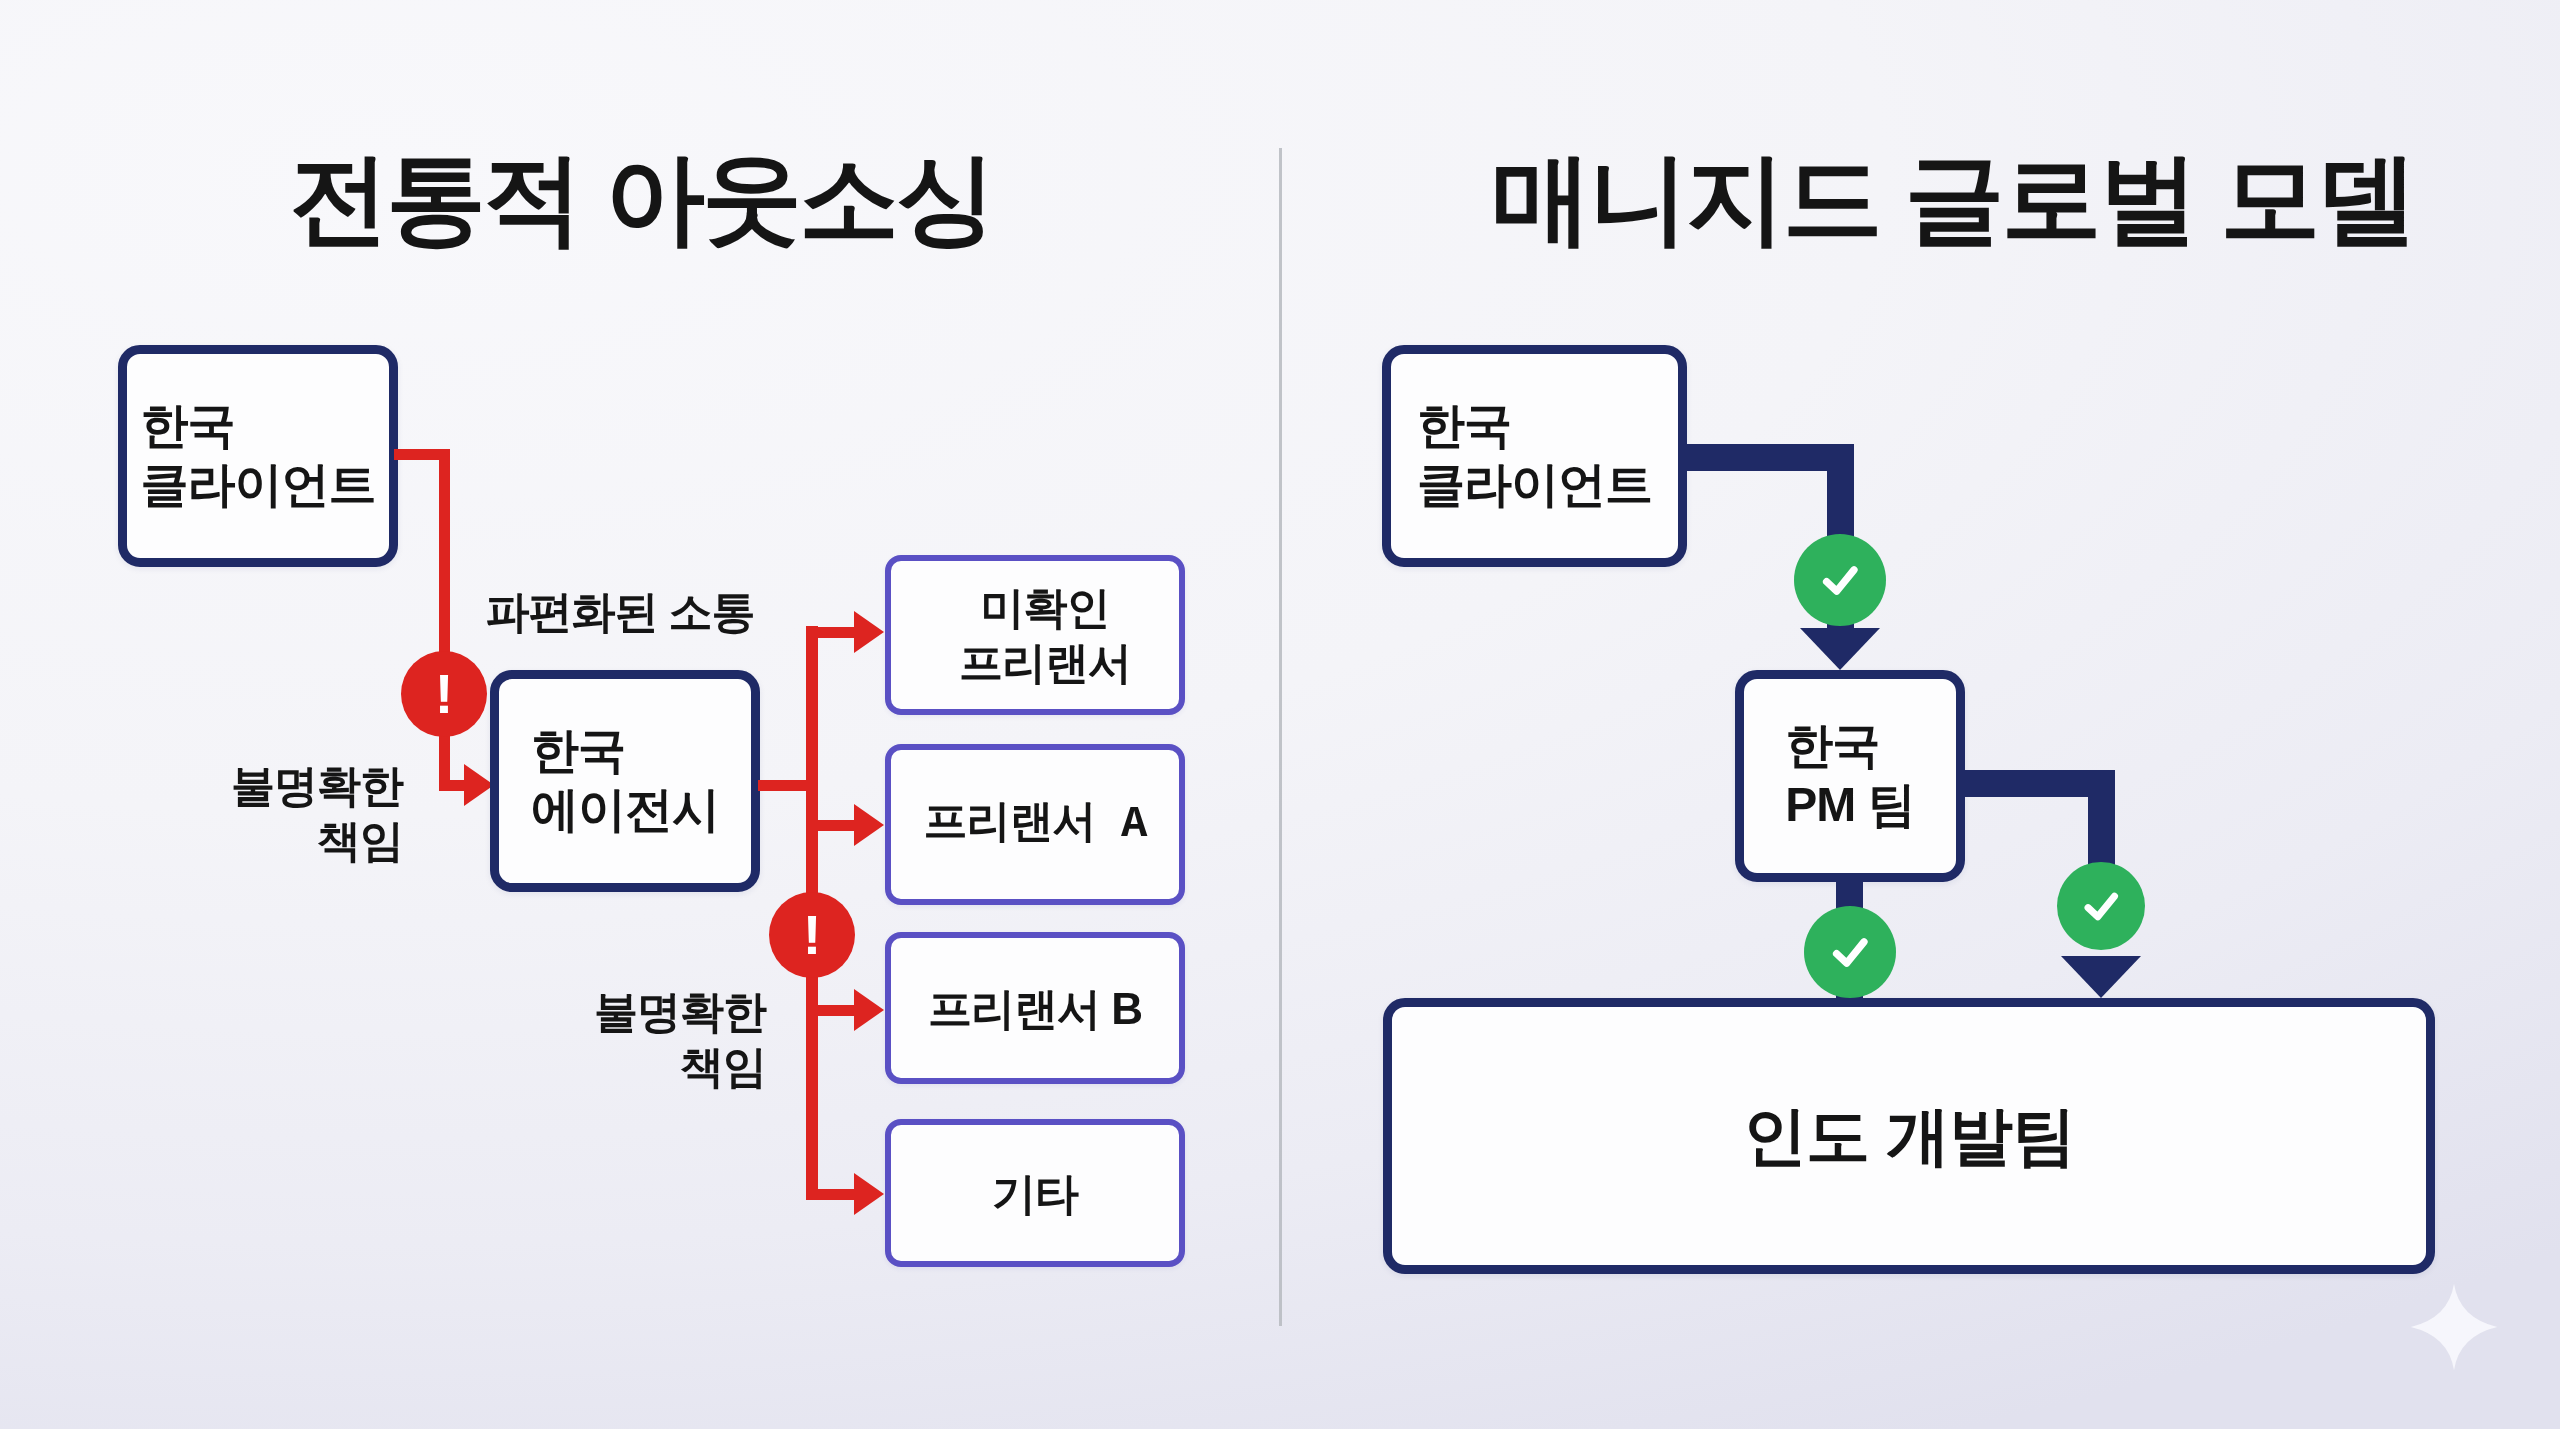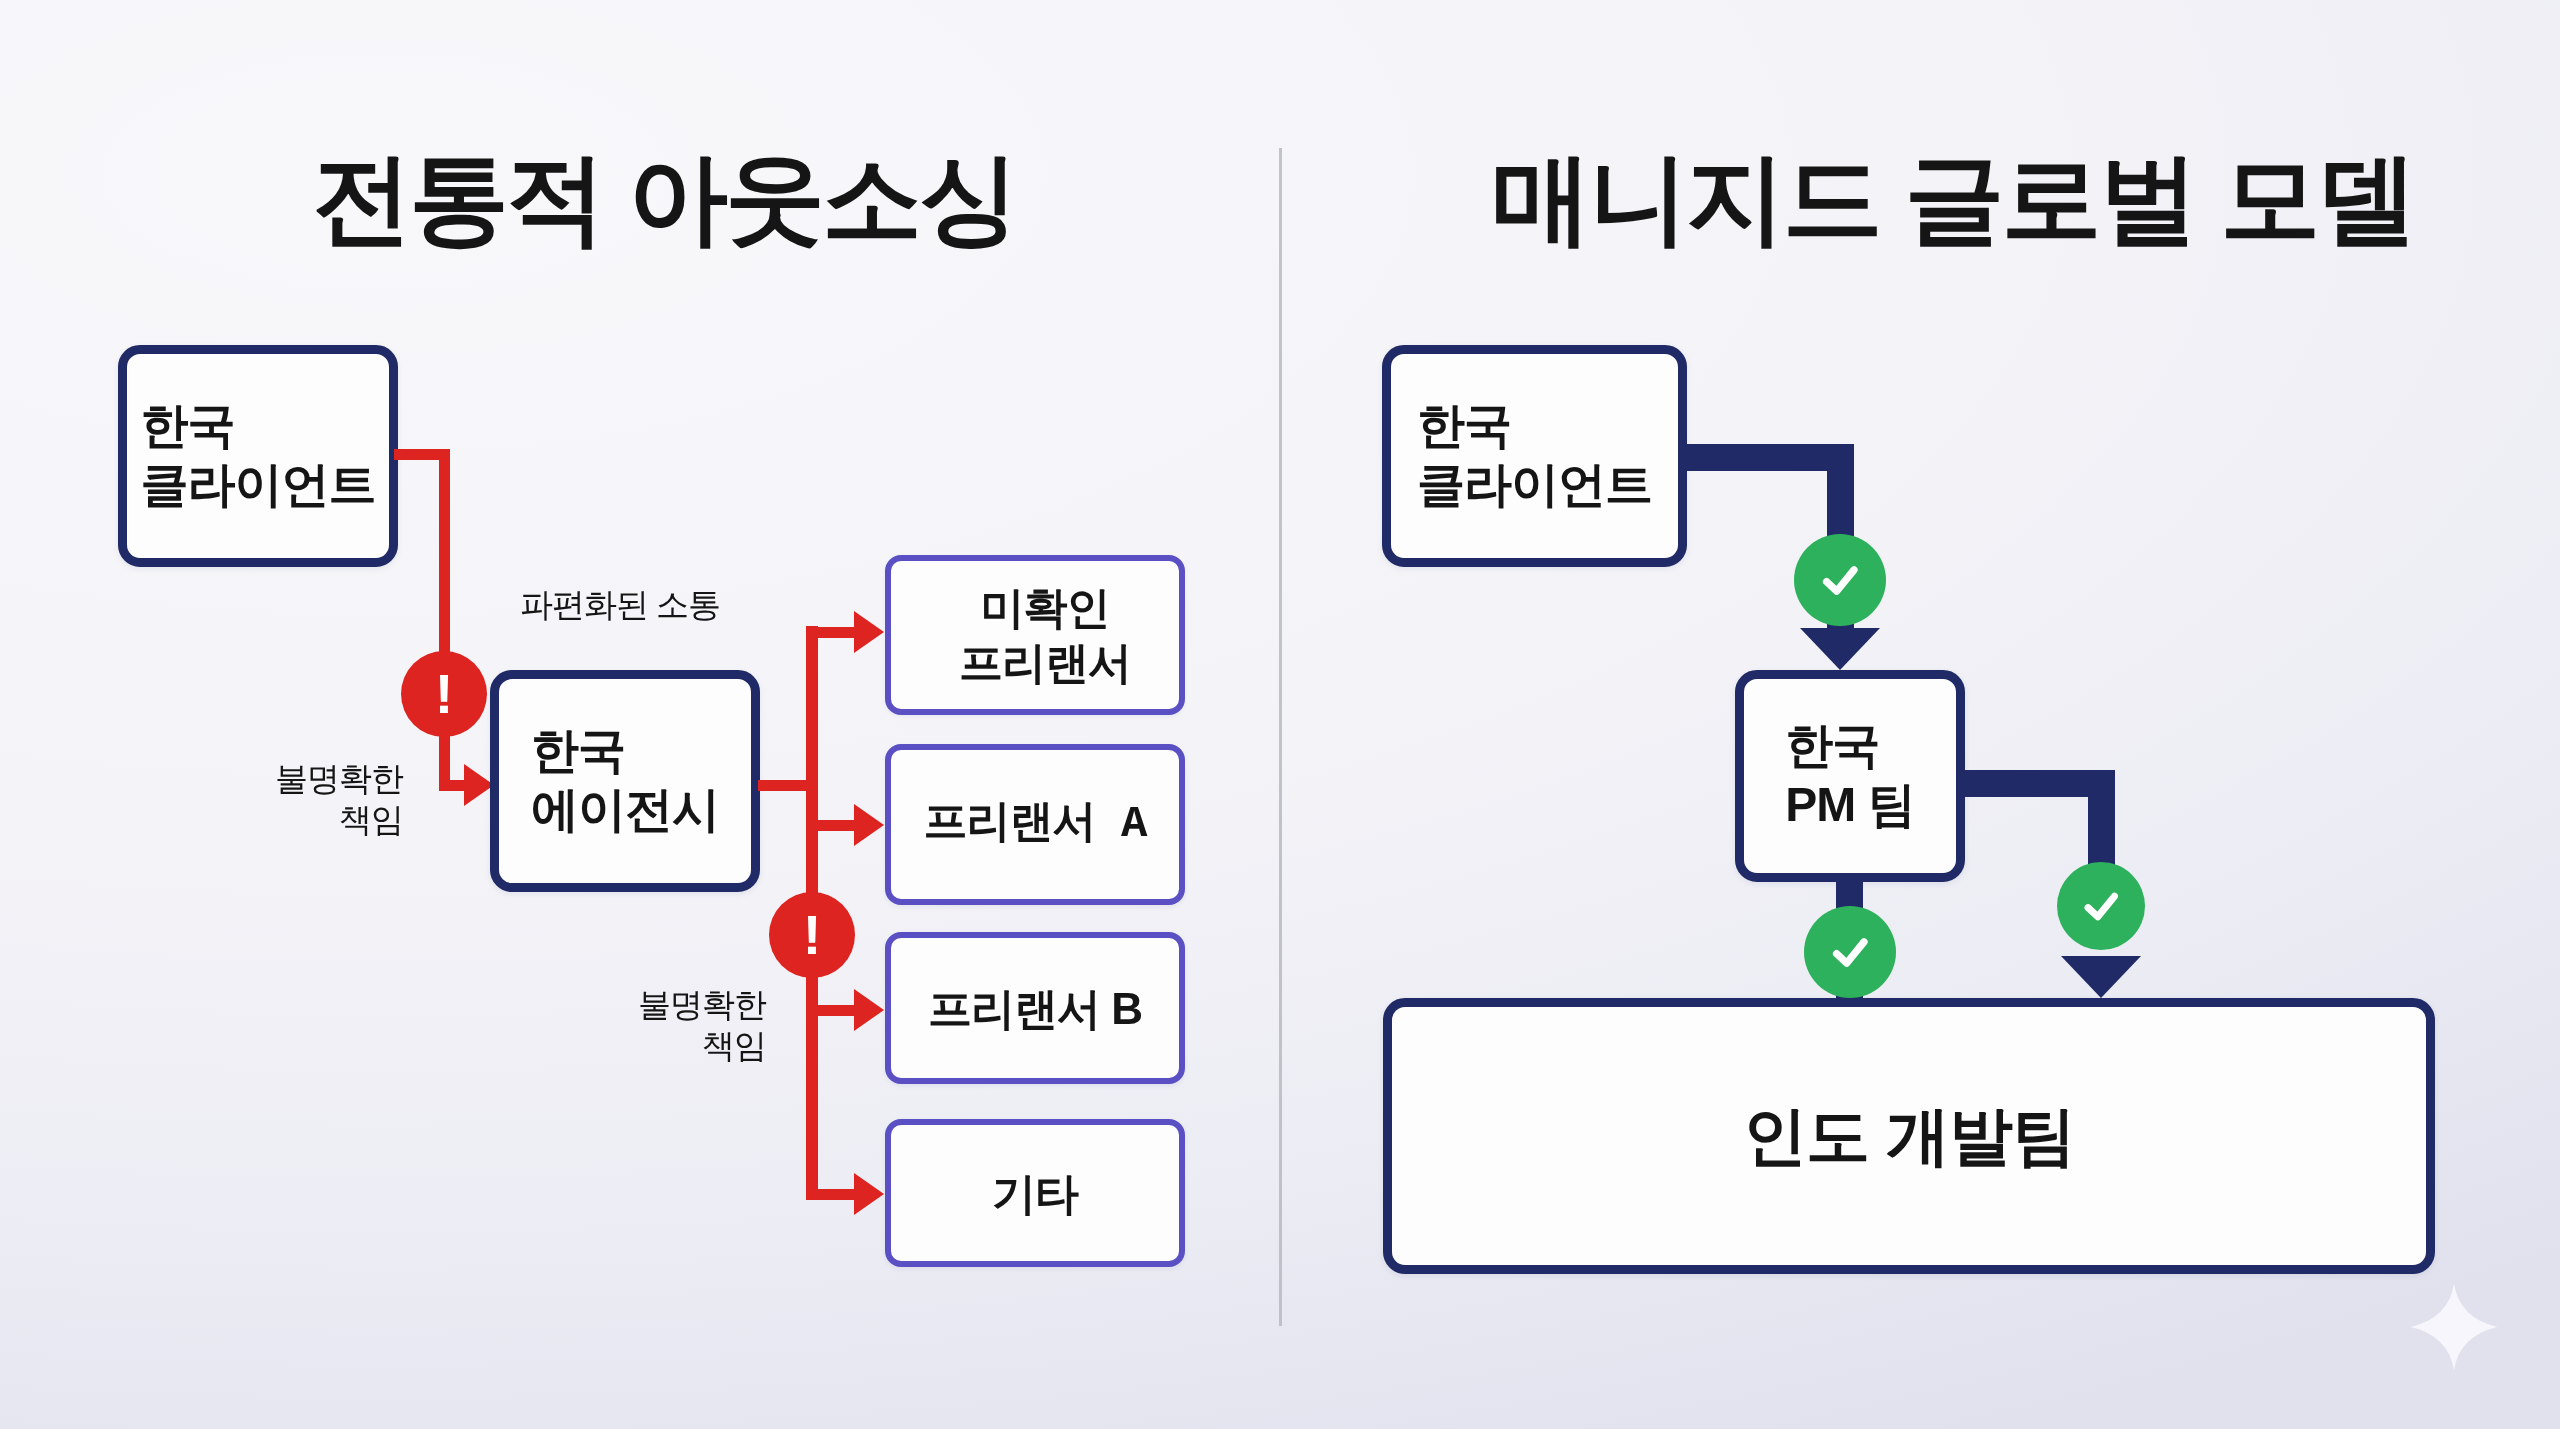--- a/index.html
+++ b/index.html
@@ -32,21 +32,21 @@
     position:absolute; box-sizing:border-box;
     background:var(--box_bg,#fdfdfe);
     border:6px solid var(--purple,#5a50c4);
     border-radius:16px;
     display:flex; align-items:center; justify-content:center;
     text-align:center; font-size:44px; font-weight:800; color:var(--text,#151515);
     white-space:pre-line; line-height:1.25; letter-spacing:-1px;
     box-shadow:0 2px 5px rgba(60,50,150,0.07);
   }
   .lbl {
-    position:absolute; font-size:33px; font-weight:400;
+    position:absolute; font-size:44px; font-weight:700;
     color:var(--text,#151515); white-space:pre-line; line-height:1.25;
     letter-spacing:-1px;
   }
   .rl { position:absolute; background:var(--red,#dd2420); }
   .nl { position:absolute; background:var(--navy,#1f2a66); }
   .arr-r {
     position:absolute; width:0; height:0;
     border-top:21px solid transparent; border-bottom:21px solid transparent;
     border-left:30px solid var(--red,#dd2420);
   }
@@ -69,21 +69,21 @@
   .divider { position:absolute; opacity:0.85; background:var(--divider,#b6bac0); }
   .sparkle { position:absolute; }
 </style>
 </head>
 <body>
 
 <div id="stage">
 
   <div class="divider" style="left:1279px; top:148px; width:3px; height:1178px;"></div>
 
-  <div class="title" style="left:164px; top:146px; width:1000px;">전통적 아웃소싱</div>
+  <div class="title" style="left:141px; top:146px; width:1000px;">전통적 아웃소싱</div>
 
   <div class="navy-box" style="left:118px; top:345px; width:280px; height:222px; font-size:48px;">한국
 클라이언트</div>
 
   <div class="rl" style="left:394px; top:449px; width:56px; height:11px;"></div>
   <div class="rl" style="left:439px; top:449px; width:11px; height:341px;"></div>
   <div class="rl" style="left:439px; top:780px; width:32px; height:11px;"></div>
   <div class="arr-r" style="left:464px; top:764px;"></div>
 
   <div class="warn" style="left:401px; top:651px;">

